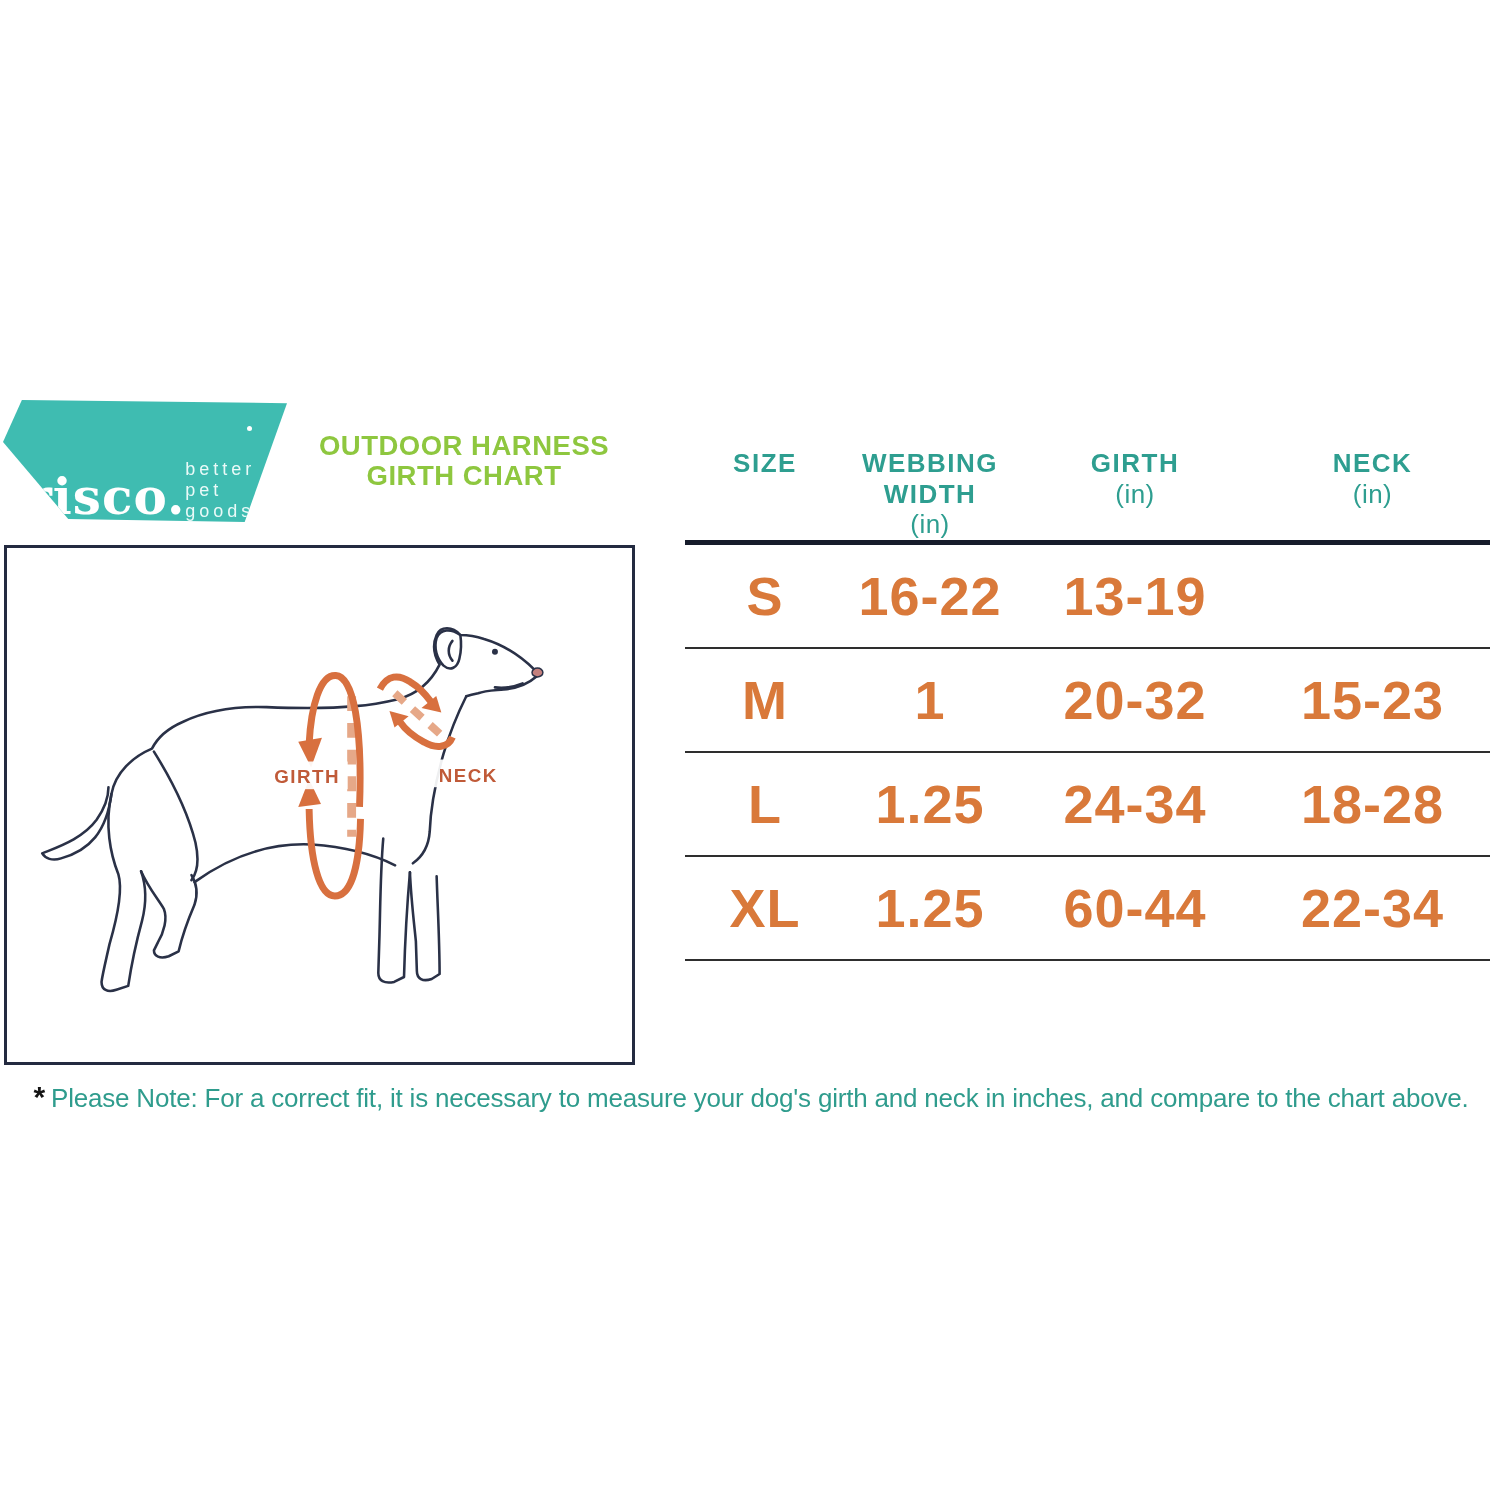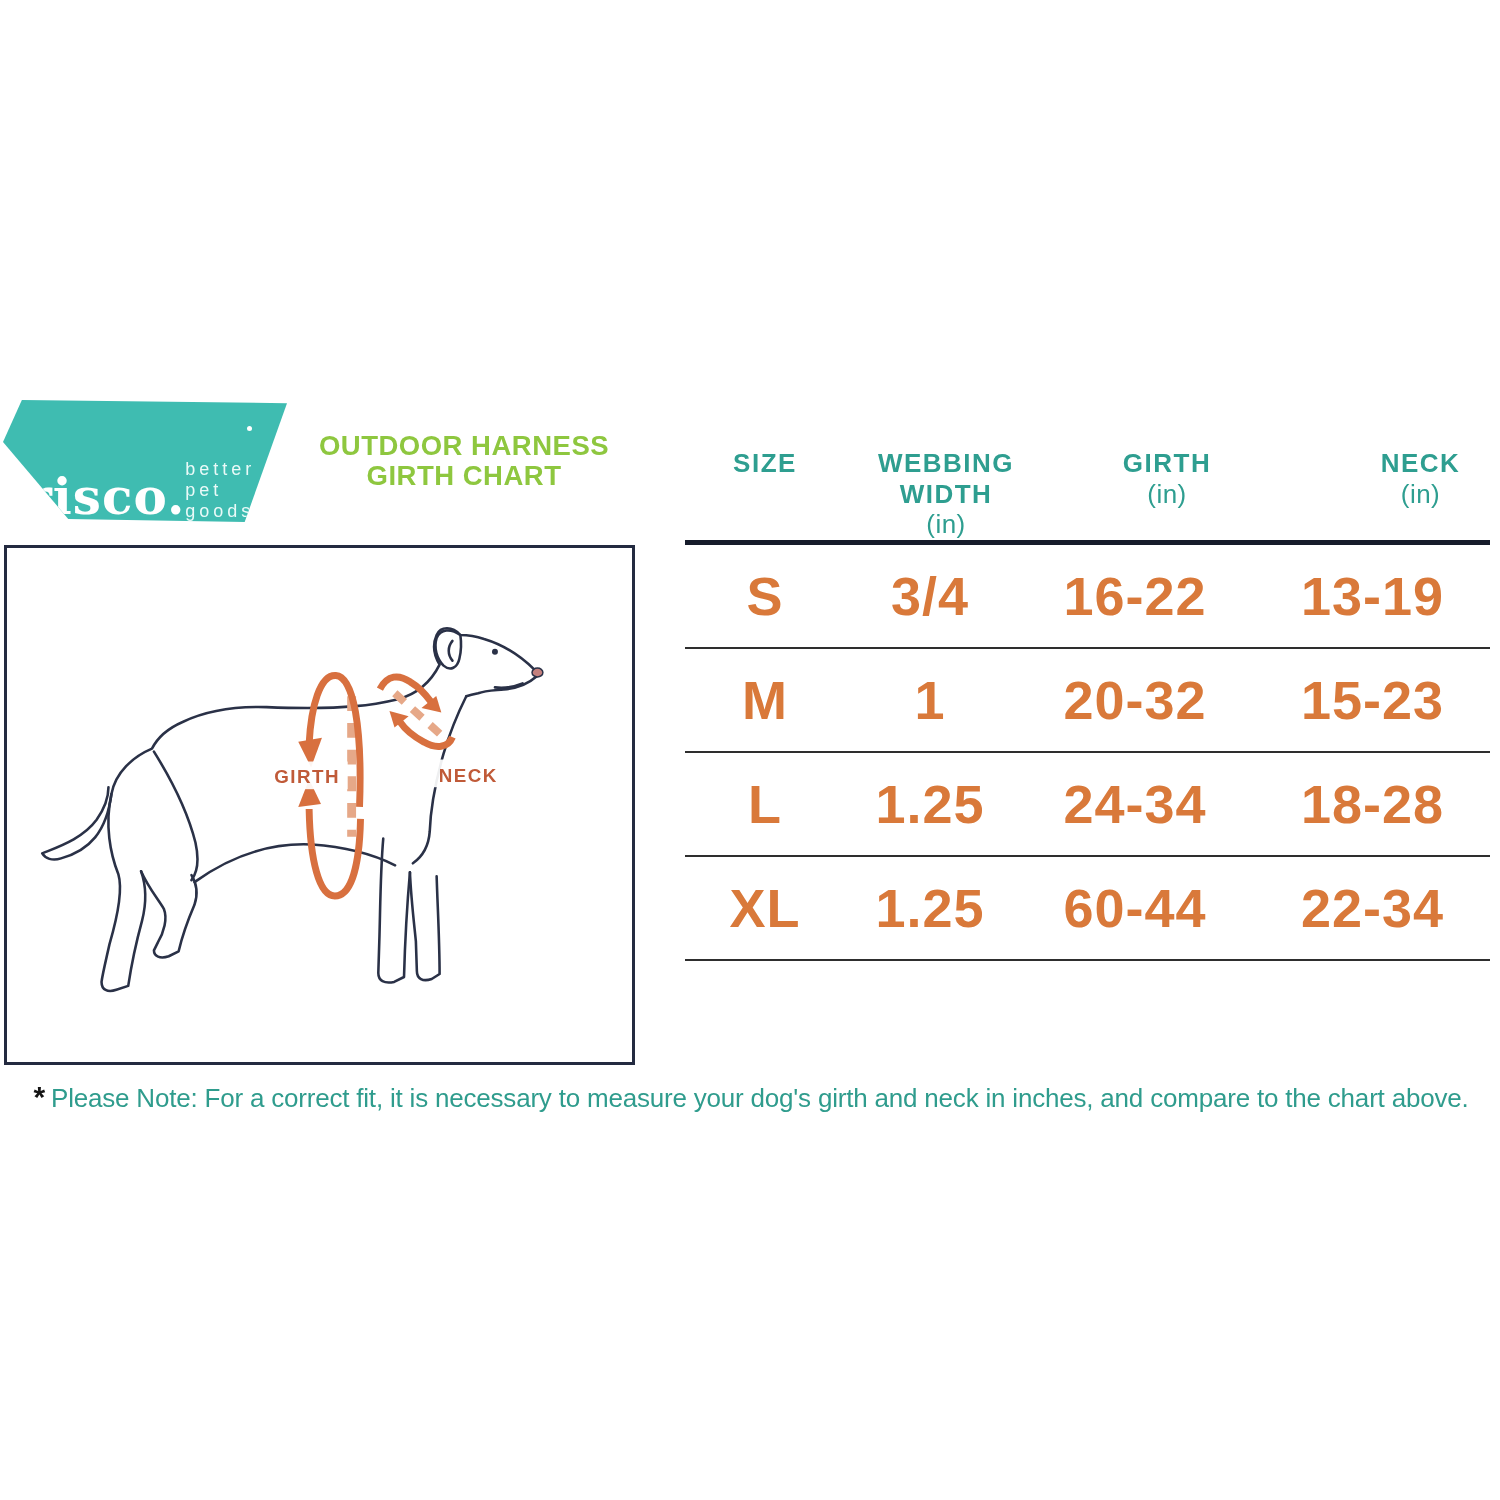--- a/index.html
+++ b/index.html
@@ -33,21 +33,21 @@
   
   .dogbox{
     position:absolute;left:4px;top:545px;width:631px;height:520px;
     border:3.5px solid #232a40;background:#ffffff;box-sizing:border-box;
   }
   .dogbox svg{display:block;width:100%;height:100%;}
   
   .size-table{position:absolute;left:685px;top:440px;width:805px;}
   .thead{
     display:grid;grid-template-columns:160px 170px 240px 235px;
-    height:105px;box-sizing:border-box;border-bottom:5px solid #161c2b;gap:16px;
+    height:105px;box-sizing:border-box;border-bottom:5px solid #161c2b;
   }
   .th{
     text-align:center;padding-top:8px;color:#2e9e90;font-weight:bold;
     font-size:26px;line-height:1.18;letter-spacing:1.5px;
   }
   .th .unit{font-weight:400;letter-spacing:.5px;}
   .trow{
     display:grid;grid-template-columns:160px 170px 240px 235px;
     height:104px;box-sizing:border-box;border-bottom:2px solid #2e2e2e;
     align-items:center;
@@ -152,21 +152,20 @@
         <div class="unit">(in)</div>
       </div>
       <div class="th">
         <div>NECK</div>
         <div class="unit">(in)</div>
       </div>
     </div>
 
     <div class="trow">
       <div class="td">S</div>
-      <div class="td">3/4</div>
       <div class="td">16-22</div>
       <div class="td">13-19</div>
     </div>
     <div class="trow">
       <div class="td">M</div>
       <div class="td">1</div>
       <div class="td">20-32</div>
       <div class="td">15-23</div>
     </div>
     <div class="trow">

